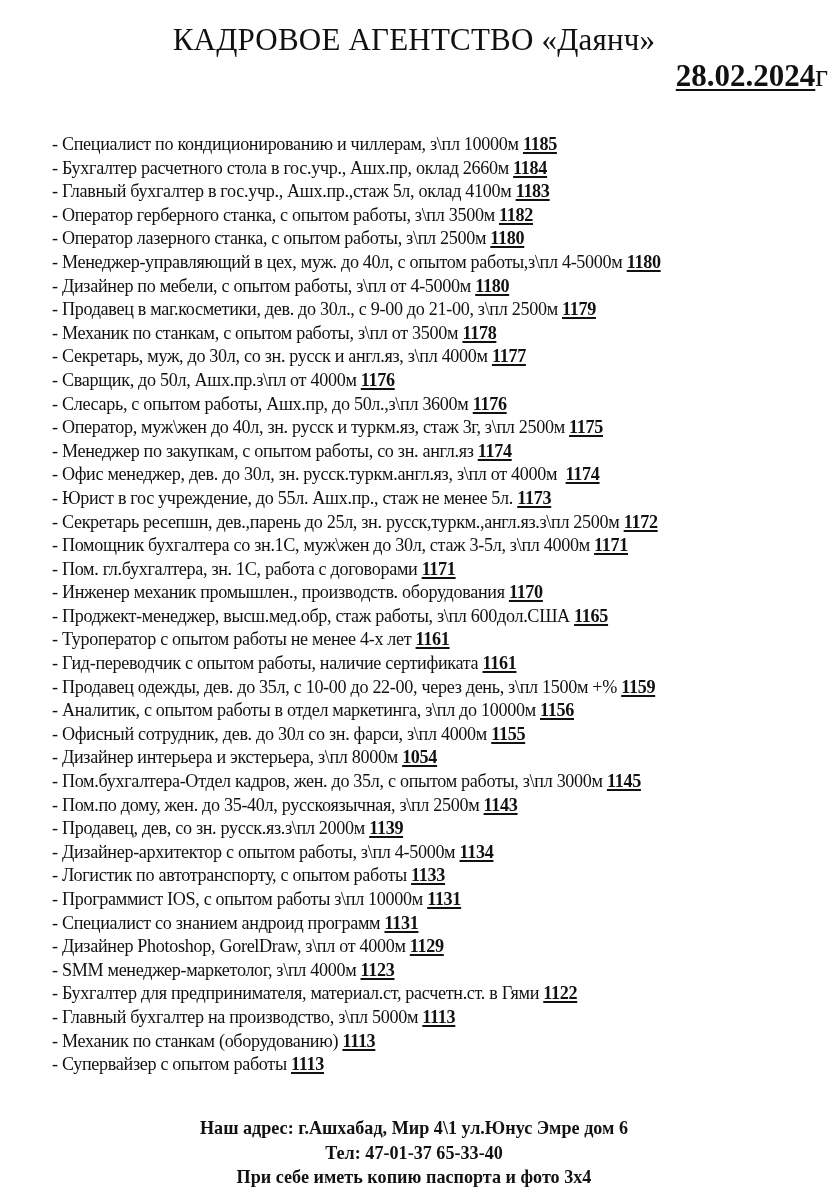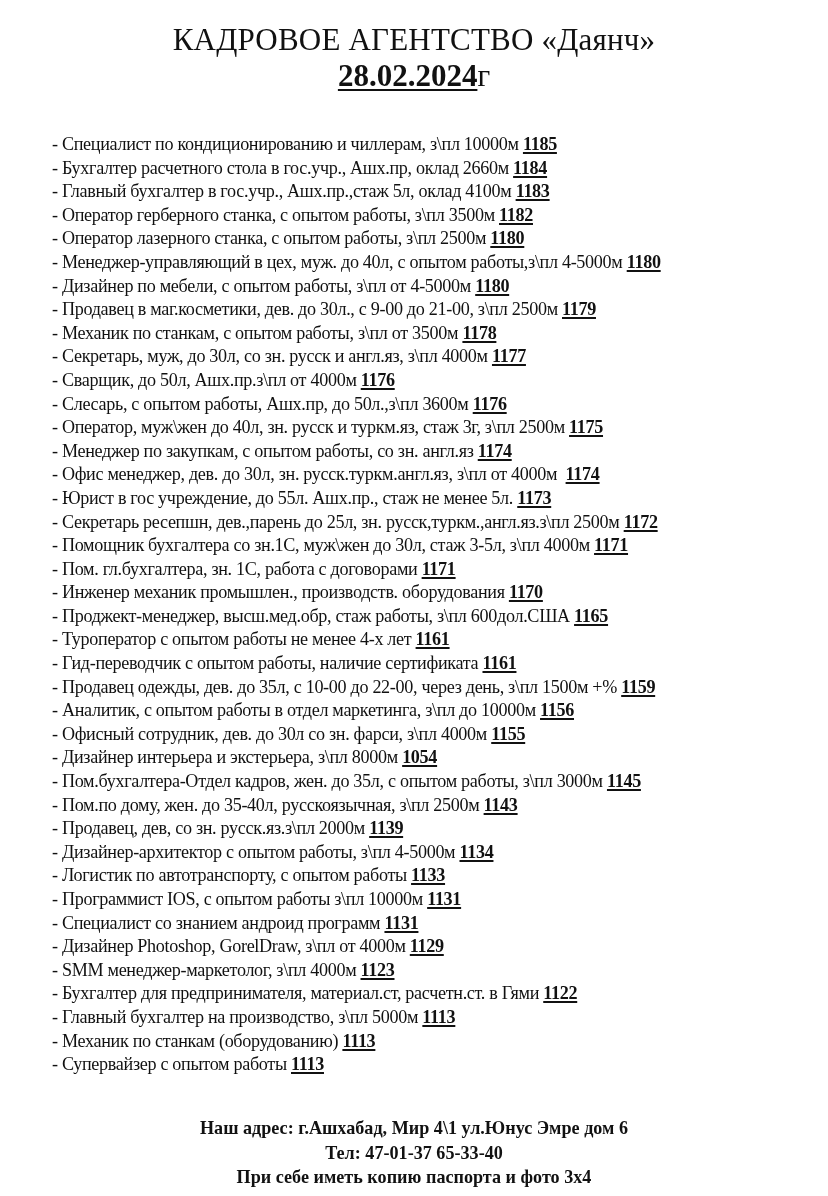--- a/index.html
+++ b/index.html
@@ -9,21 +9,21 @@
     color: #111111;
     position: relative;
   }
   .page { position: absolute; left: 0; top: 0; width: 828px; height: 1196px; }
   .title {
     position: absolute; left: 0; width: 828px; top: 22px;
     text-align: center; font-size: 31px; line-height: 36px; letter-spacing: 0.2px;
   }
   .date {
     position: absolute; left: 0; width: 828px; top: 58px;
-    text-align: center; font-size: 31px; line-height: 36px; font-weight: bold;
+    text-align: right; font-size: 31px; line-height: 36px; font-weight: bold;
   }
   .date .u { text-decoration: underline; text-decoration-thickness: 2px; text-underline-offset: 3px; }
   .date .g { font-weight: normal; }
   .list {
     position: absolute; left: 52px; top: 132px; width: 760px;
     list-style: none; margin: 0; padding: 0;
   }
   .item {
     font-size: 19.5px; line-height: 23.6px; white-space: nowrap;
     letter-spacing: -0.35px;

